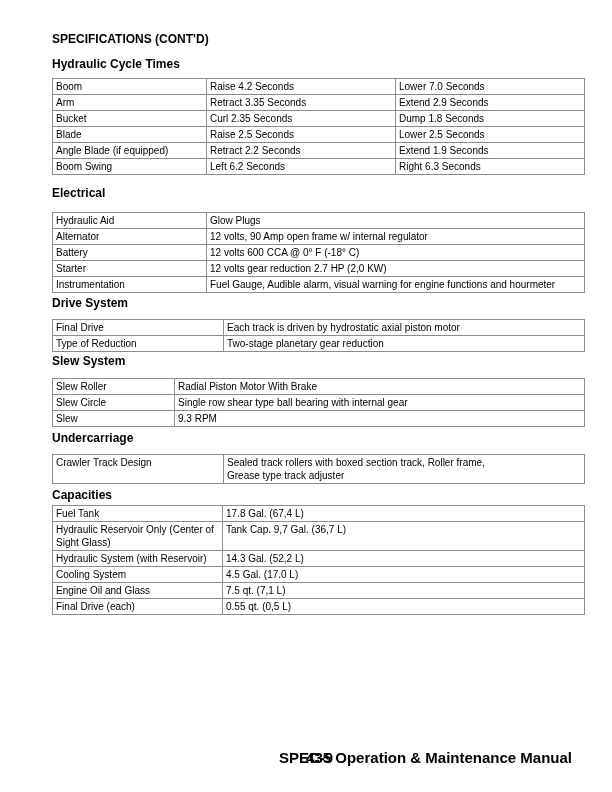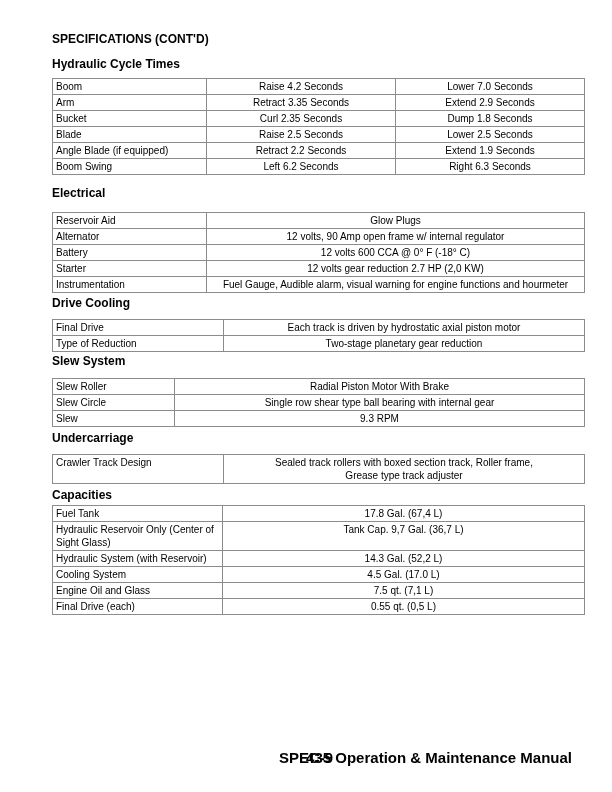--- a/index.html
+++ b/index.html
@@ -34,21 +34,21 @@
     border:1px solid var(--border-color);
     font-size:10px;
     line-height:13px;
     padding:1px 3px;
     height:13px;
     vertical-align:top;
     white-space:pre-line;
     overflow:hidden;
   }
   td.l{text-align:left;}
-  td.v{text-align:center;}
+  td.v{text-align:left;}
   .footer{
     position:absolute;left:40px;width:532px;height:14px;
     font-size:15px;font-weight:bold;line-height:13px;
   }
   .fcenter{position:absolute;left:0;width:100%;text-align:center;}
   .fright{position:absolute;right:0;top:0;white-space:nowrap;margin-left:27px;}
 </style>
 </head>
 <body>
 
@@ -98,21 +98,21 @@
   </table>
 
   <div class="h" style="top:187px">Electrical</div>
   <table class="spec" style="top:212px">
     <colgroup>
         <col style="width:154px">
         <col style="width:378px">
       </colgroup>
     <tbody>
       <tr>
-        <td class="l">Reservoir Aid</td>
+        <td class="l">Hydraulic Aid</td>
         <td class="v">Glow Plugs</td>
       </tr>
       <tr>
         <td class="l">Alternator</td>
         <td class="v">12 volts, 90 Amp open frame w/ internal regulator</td>
       </tr>
       <tr>
         <td class="l">Battery</td>
         <td class="v">12 volts 600 CCA @ 0° F (-18° C)</td>
       </tr>
@@ -120,21 +120,21 @@
         <td class="l">Starter</td>
         <td class="v">12 volts gear reduction 2.7 HP (2,0 KW)</td>
       </tr>
       <tr>
         <td class="l">Instrumentation</td>
         <td class="v">Fuel Gauge, Audible alarm, visual warning for engine functions and hourmeter</td>
       </tr>
     </tbody>
   </table>
 
-  <div class="h" style="top:297px">Drive Cooling</div>
+  <div class="h" style="top:297px">Drive System</div>
   <table class="spec" style="top:319px">
     <colgroup>
         <col style="width:171px">
         <col style="width:361px">
       </colgroup>
     <tbody>
       <tr>
         <td class="l">Final Drive</td>
         <td class="v">Each track is driven by hydrostatic axial piston motor</td>
       </tr>

